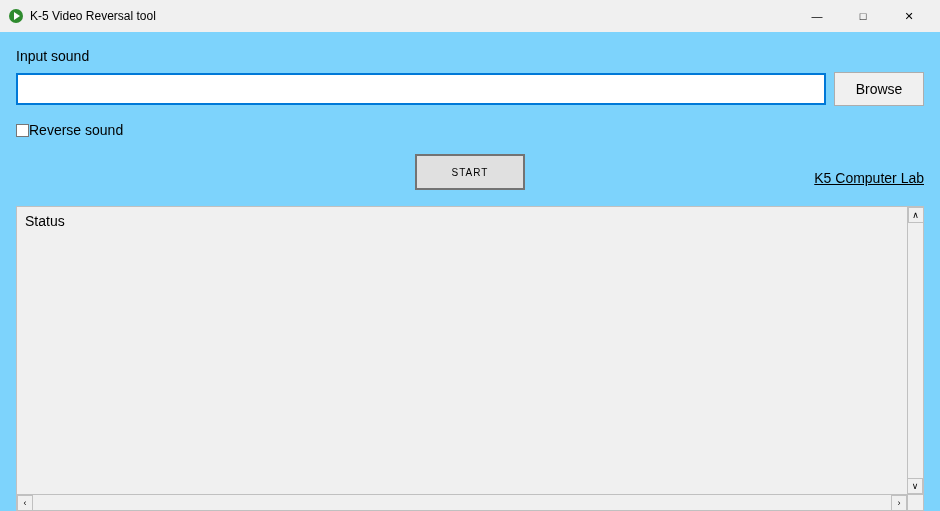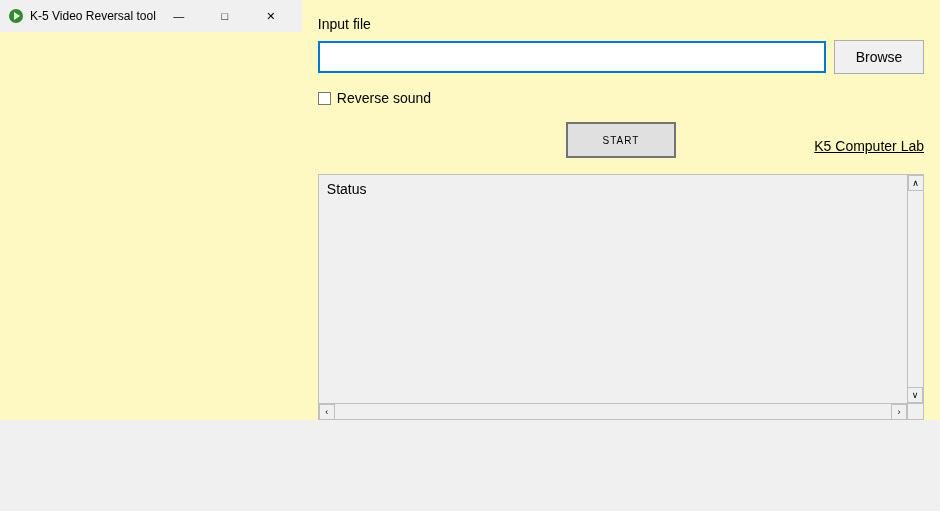--- a/index.html
+++ b/index.html
@@ -13,24 +13,24 @@
       height: 511px;
       background: #f0f0f0;
       font-family: 'Segoe UI', Arial, sans-serif;
       font-size: 14px;
       color: #000;
       overflow: hidden;
     }
 
     .window {
       width: 940px;
-      height: 420px;
-      background: #fef9c3;
-      display: flex;
-      flex-direction: row;
+      height: 511px;
+      background: #7dd3fc;
+      display: flex;
+      flex-direction: column;
     }
 
     .title-bar {
       height: 32px;
       background: #f0f0f0;
       display: flex;
       align-items: center;
       padding: 0 8px;
       border-bottom: none;
       flex-shrink: 0;
@@ -118,21 +118,21 @@
       font-size: 14px;
       cursor: pointer;
       display: flex;
       align-items: center;
       justify-content: center;
     }
 
     .checkbox-row {
       display: flex;
       align-items: center;
-      gap: 6px;
+      gap: 0;
       margin-top: 4px;
     }
 
     .checkbox-input {
       width: 13px;
       height: 13px;
       cursor: pointer;
       margin: 0;
       border: 1px solid #767676;
       background: #fff;
@@ -317,21 +317,21 @@
     <div class="title-bar-controls">
       <button class="title-btn">—</button>
       <button class="title-btn">□</button>
       <button class="title-btn close-btn">✕</button>
     </div>
   </div>
 
   <div class="content">
 
     <div class="input-file-section">
-      <label class="input-file-label">Input file</label>
+      <label class="input-file-label">Input sound</label>
       <div class="input-row">
         <input type="text" class="file-input" placeholder="" style="">
         <button class="browse-btn">Browse</button>
       </div>
     </div>
 
     <div class="checkbox-row">
       <input type="checkbox" class="checkbox-input" id="reverse-sound-cb" style="">
       <label class="checkbox-label" for="reverse-sound-cb">Reverse sound</label>
     </div>

